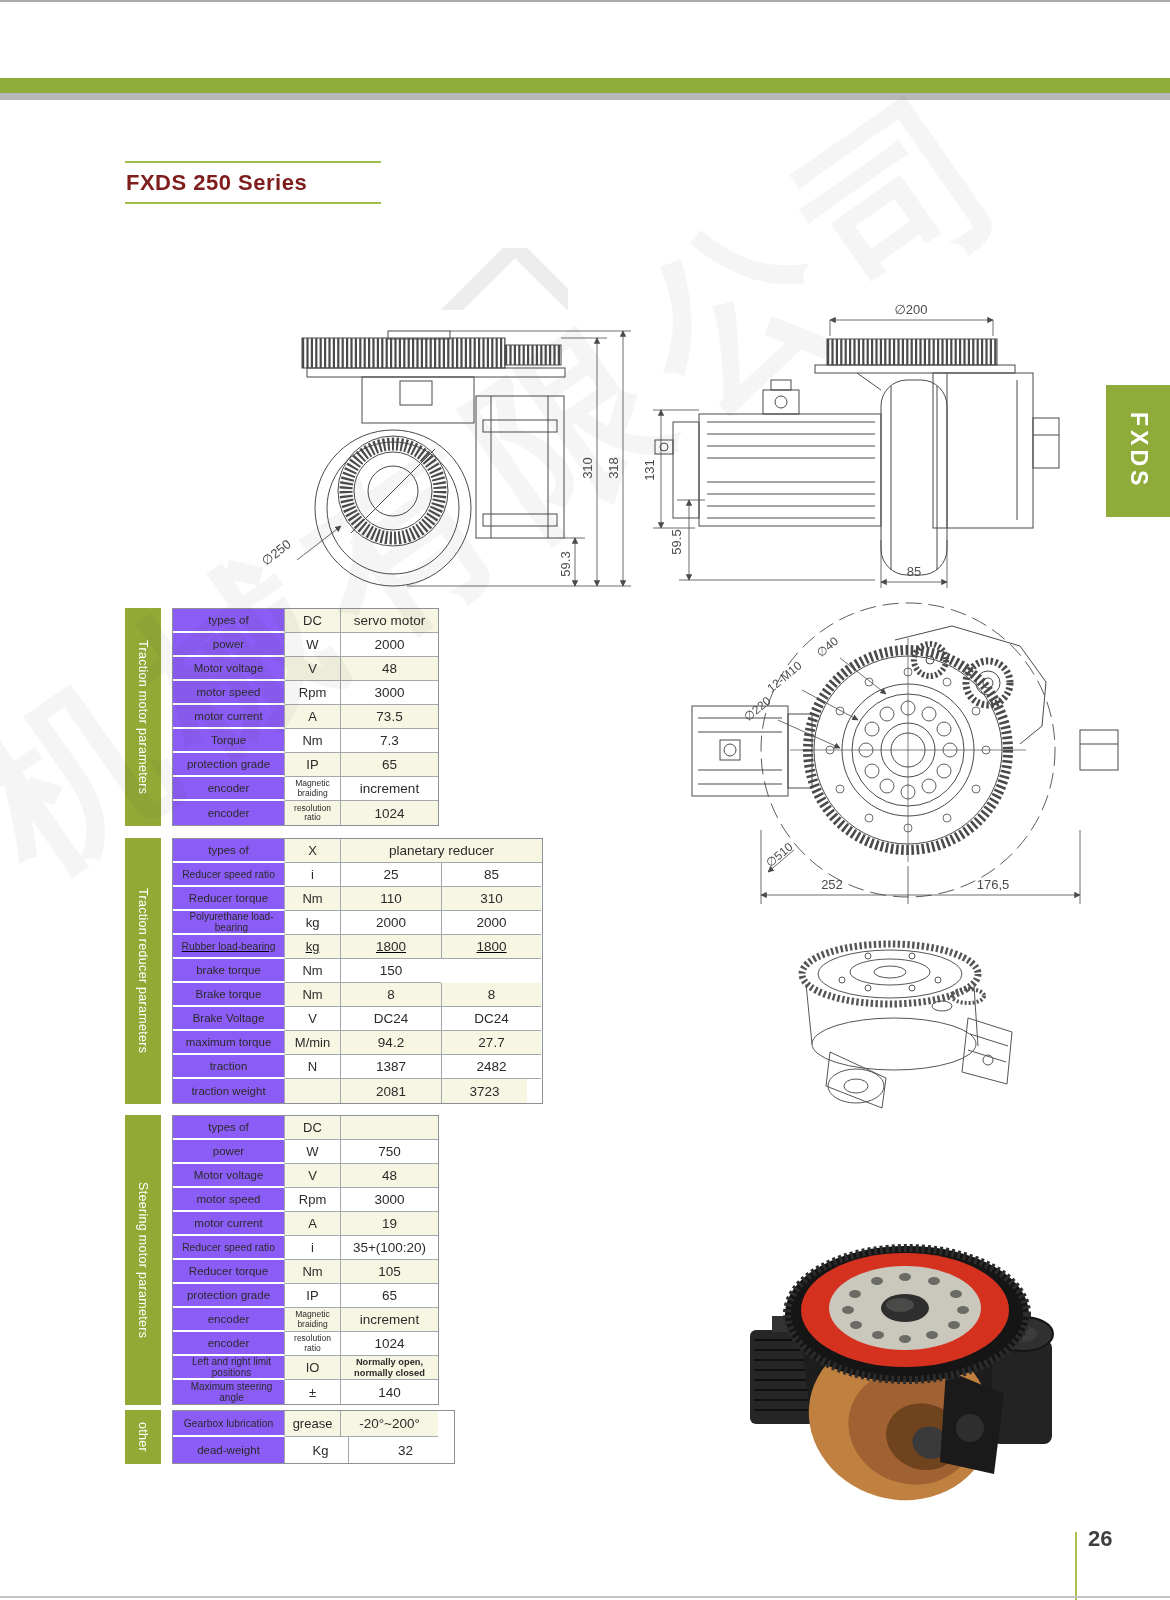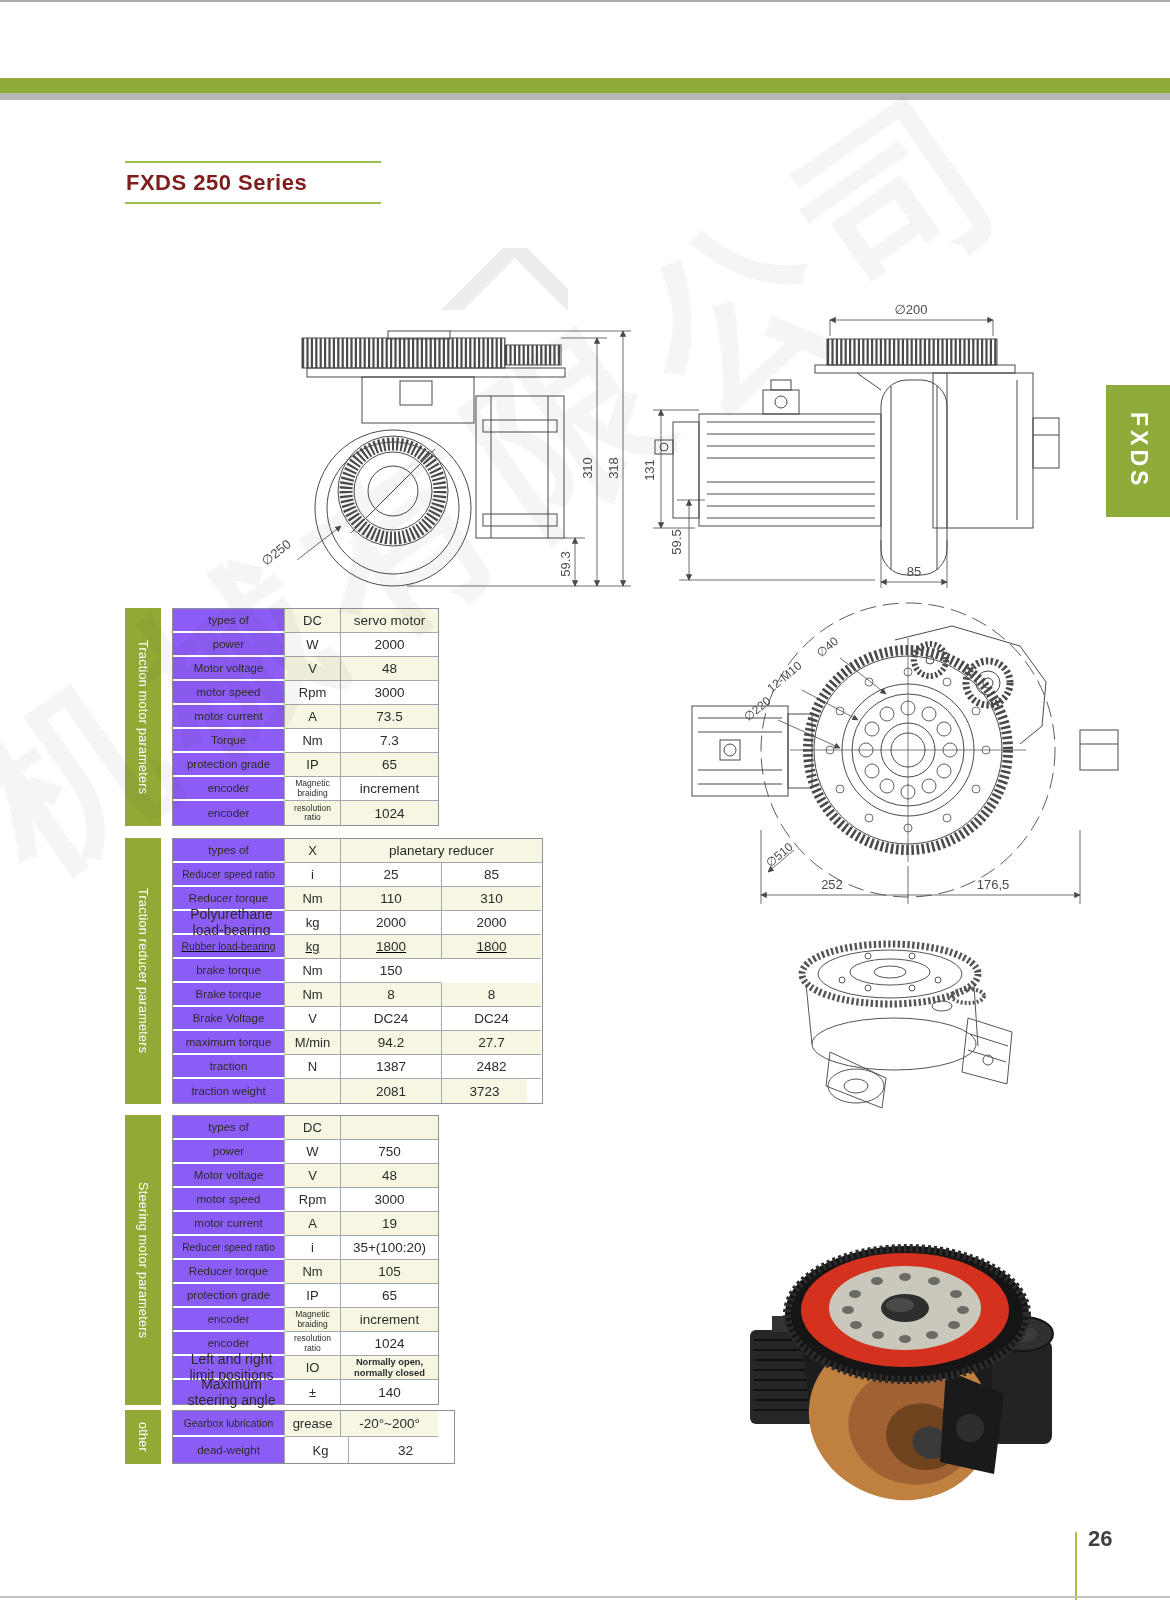--- a/index.html
+++ b/index.html
@@ -40,21 +40,21 @@
   .tcell{box-sizing:border-box;display:flex;align-items:center;justify-content:center;
          text-align:center;color:#2b2b2b;border-bottom:1px solid #a2a8ac;border-right:1px solid #a2a8ac;}
   .trow:last-child .tcell{border-bottom:none;}
   .tcell.label{width:112px;background:#8b5cf6;border-bottom:2px solid #ffffff;font-size:11.5px;padding:0 2px;}
   .trow:last-child .tcell.label{border-bottom:none;}
   .tcell.unit{width:56px;font-size:13px;background:#f6f6e2;padding:0 1px;}
   .tcell.value{font-size:13.5px;background:#f6f6e2;border-right:none;padding:0 2px;}
   .tcell.value + .tcell.value{border-left:1px solid #a2a8ac;}
   .trow.alt .tcell.unit,.trow.alt .tcell.value{background:#ffffff;}
   .tcell.small10{font-size:10.3px;}
-  .tcell.small9{font-size:14px;line-height:1.15;padding-left:8px;}
+  .tcell.small9{font-size:10px;line-height:1.15;padding-left:8px;}
   .tcell.unit.xsmall{font-size:8.5px;line-height:1.1;}
   .tcell.value.vsmall{font-size:9.3px;line-height:1.15;font-weight:bold;}
   
   .drawing{position:absolute;z-index:1;}
   .dim{font-size:13px;fill:#4c4c4c;font-family:"Liberation Sans",sans-serif;}
   .dim.sm{font-size:12px;}
 </style>
 </head>
 <body>
 

